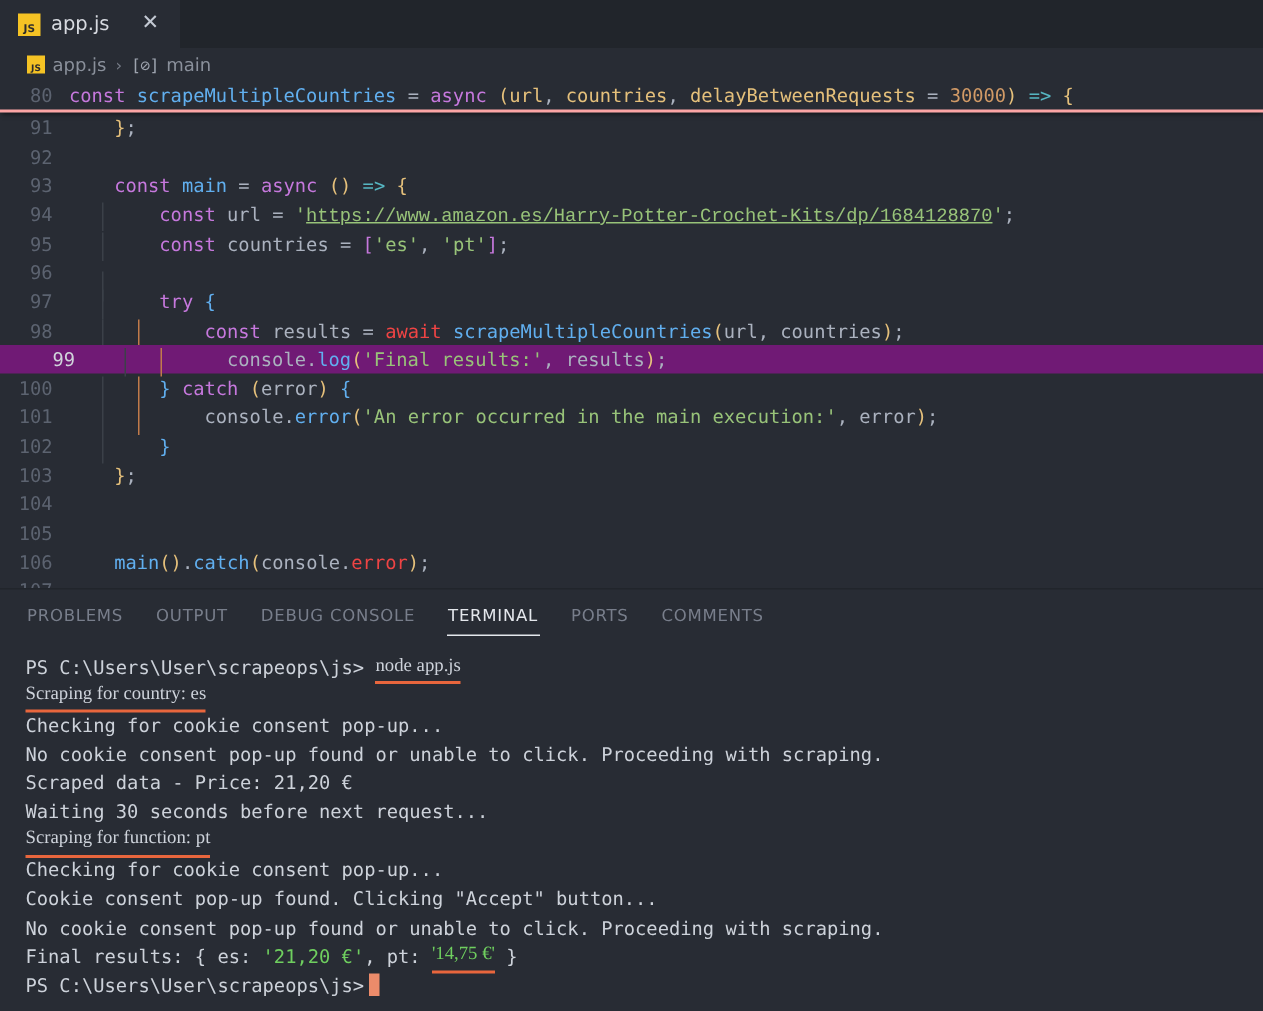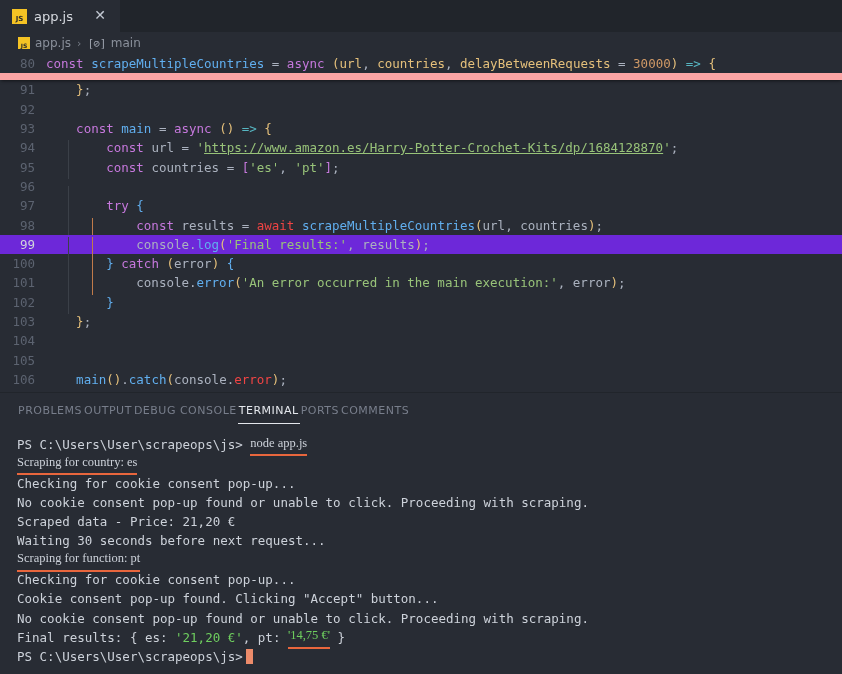--- a/index.html
+++ b/index.html
@@ -125,36 +125,36 @@
     white-space: pre;
     font-family: "DejaVu Sans Mono", monospace;
     color: #abb2bf;
     position: relative;
   }
   #sticky {
     background: #282c34;
     position: relative;
     z-index: 5;
     box-shadow: 0 2px 3px -1px rgba(0,0,0,0.55);
-    border-bottom: 7px solid #fca5a5;
-  }
-  .active-line { background: #6d28d9; }
+    border-bottom: 2px solid #fca5a5;
+  }
+  .active-line { background: #701a75; padding-left: 15px; }
   .active-line .ln { color: #d0d4db; }
 
   
   .t-key     { color: #c678dd; }   
   .t-fn      { color: #61afef; }   
   .t-var     { color: #e5c07b; }   
   .t-str     { color: #98c379; }   
   .t-num     { color: #d19a66; }   
   .t-op      { color: #56b6c2; }
   .t-plain   { color: #abb2bf; }
   .t-comment { color: #7f848e; font-style: italic; }
   .t-red     { color: #ef4444; }
-  .t-link    { text-decoration: underline; }
+  .t-link    { text-decoration: underline; font-family: Liberation Mono, monospace; }
   .brk-y { color: #e5c07b; }
   .brk-p { color: #c678dd; }
   .brk-b { color: #61afef; }
 
   
   .guide {
     position: absolute;
     top: 0;
     width: 1px;
     height: 19.3px;
@@ -169,20 +169,21 @@
     top: 392px;
     background: #282c34;
     border-top: 1px solid #21252b;
     display: flex;
     flex-direction: column;
   }
   #panel-tabs {
     height: 35px;
     display: flex;
     align-items: center;
+    gap: 20px;
     padding-left: 17px;
     flex: 0 0 auto;
   }
   .ptab {
     font-size: 11px;
     letter-spacing: 0.5px;
     color: #787e8b;
     font-family: "DejaVu Sans", sans-serif;
     padding: 7px 1px 6px 1px;
     border-bottom: 1px solid transparent;

